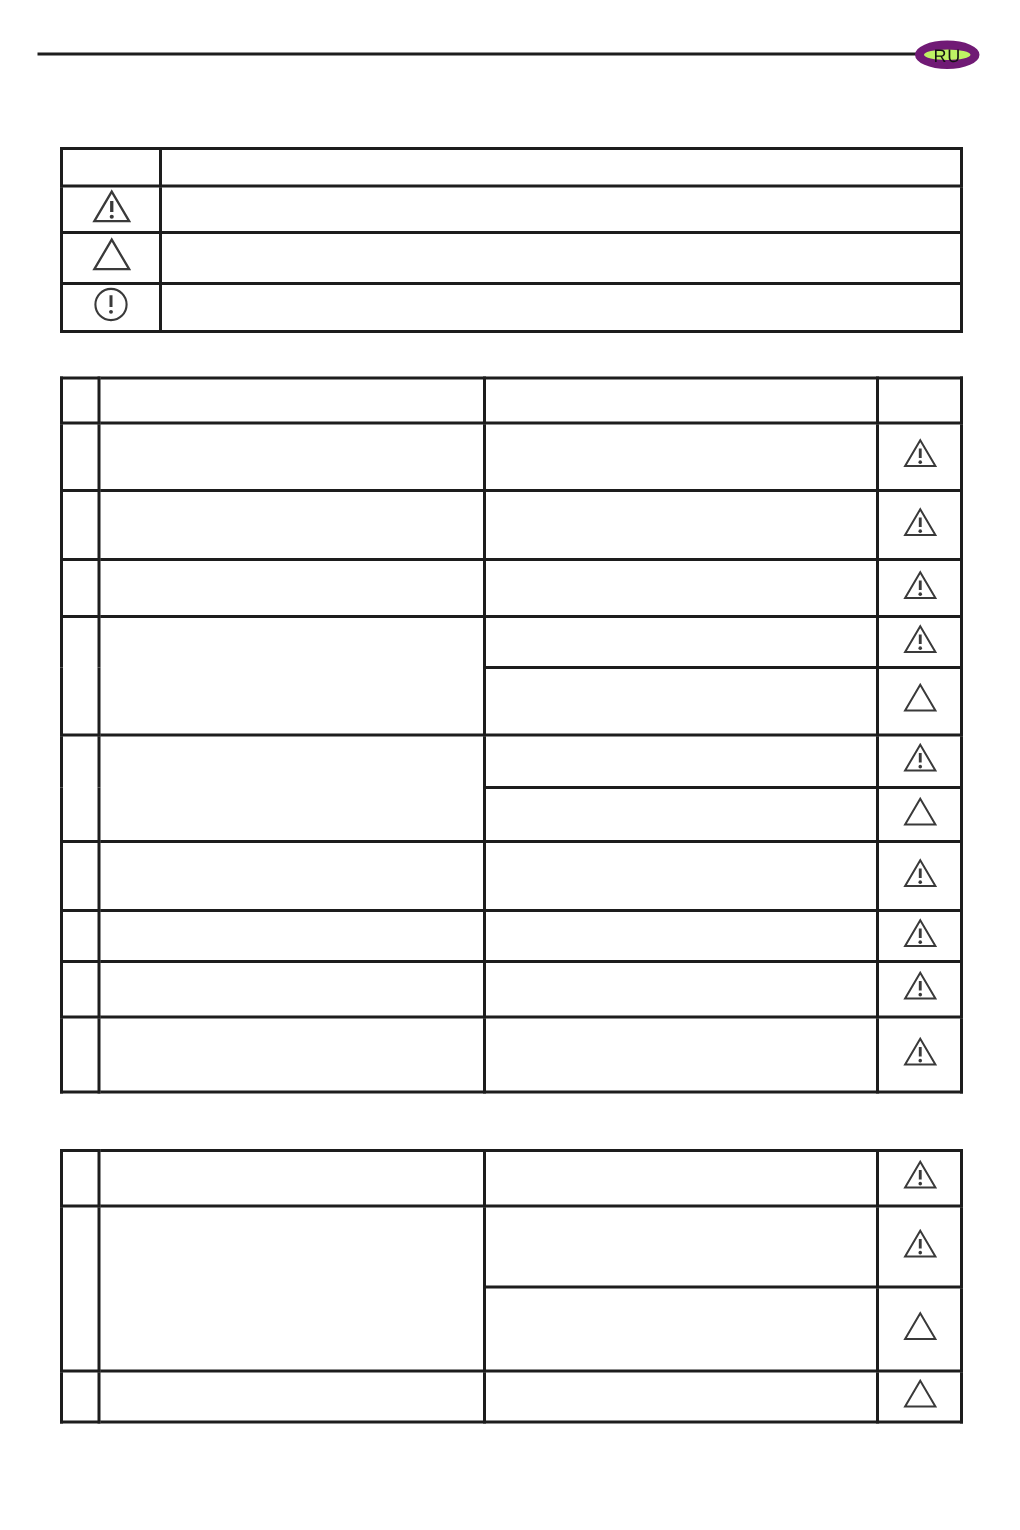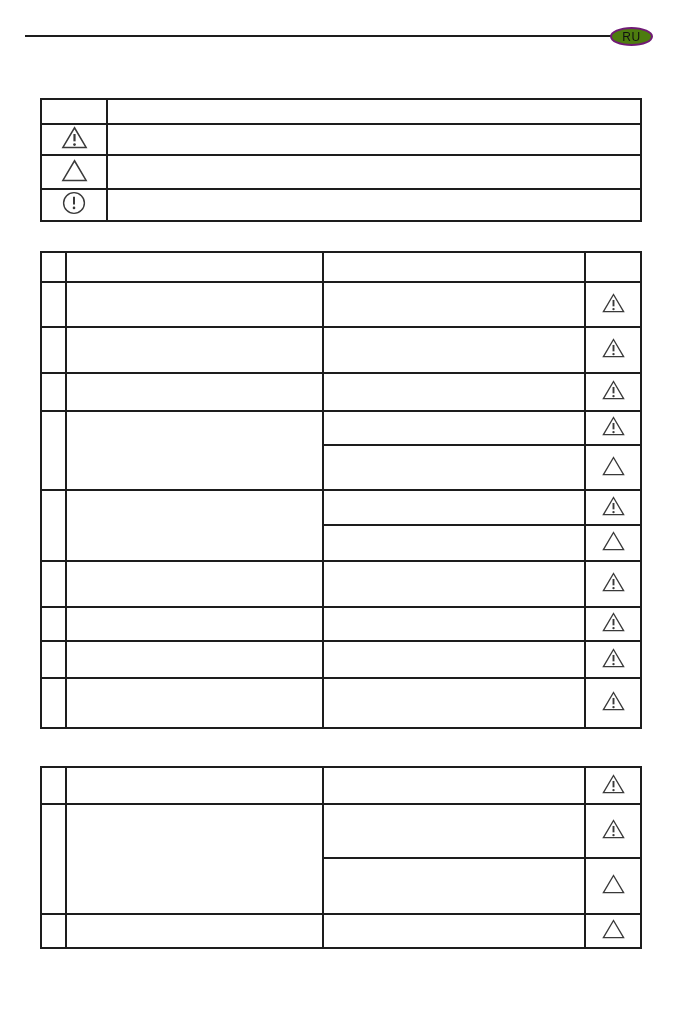--- a/index.html
+++ b/index.html
@@ -19,29 +19,29 @@
     height: 0;
     border-top: 2px solid #1d1d1d;
   }
   .lang-badge {
     position: absolute;
     left: 610px;
     top: 27px;
     width: 43px;
     height: 19px;
     box-sizing: border-box;
-    border: 2px solid #701a75;
+    border: 6px solid #701a75;
     border-radius: 50%;
     display: flex;
     align-items: center;
     justify-content: center;
     font-size: 12px;
     letter-spacing: 0.5px;
     color: #111111;
-    background: #4d7c0f;
+    background: #bef264;
   }
   table.doc {
     position: absolute;
     left: 40px;
     width: 600px;
     border-collapse: collapse;
     table-layout: fixed;
     background: #ffffff;
   }
   table.doc td {

